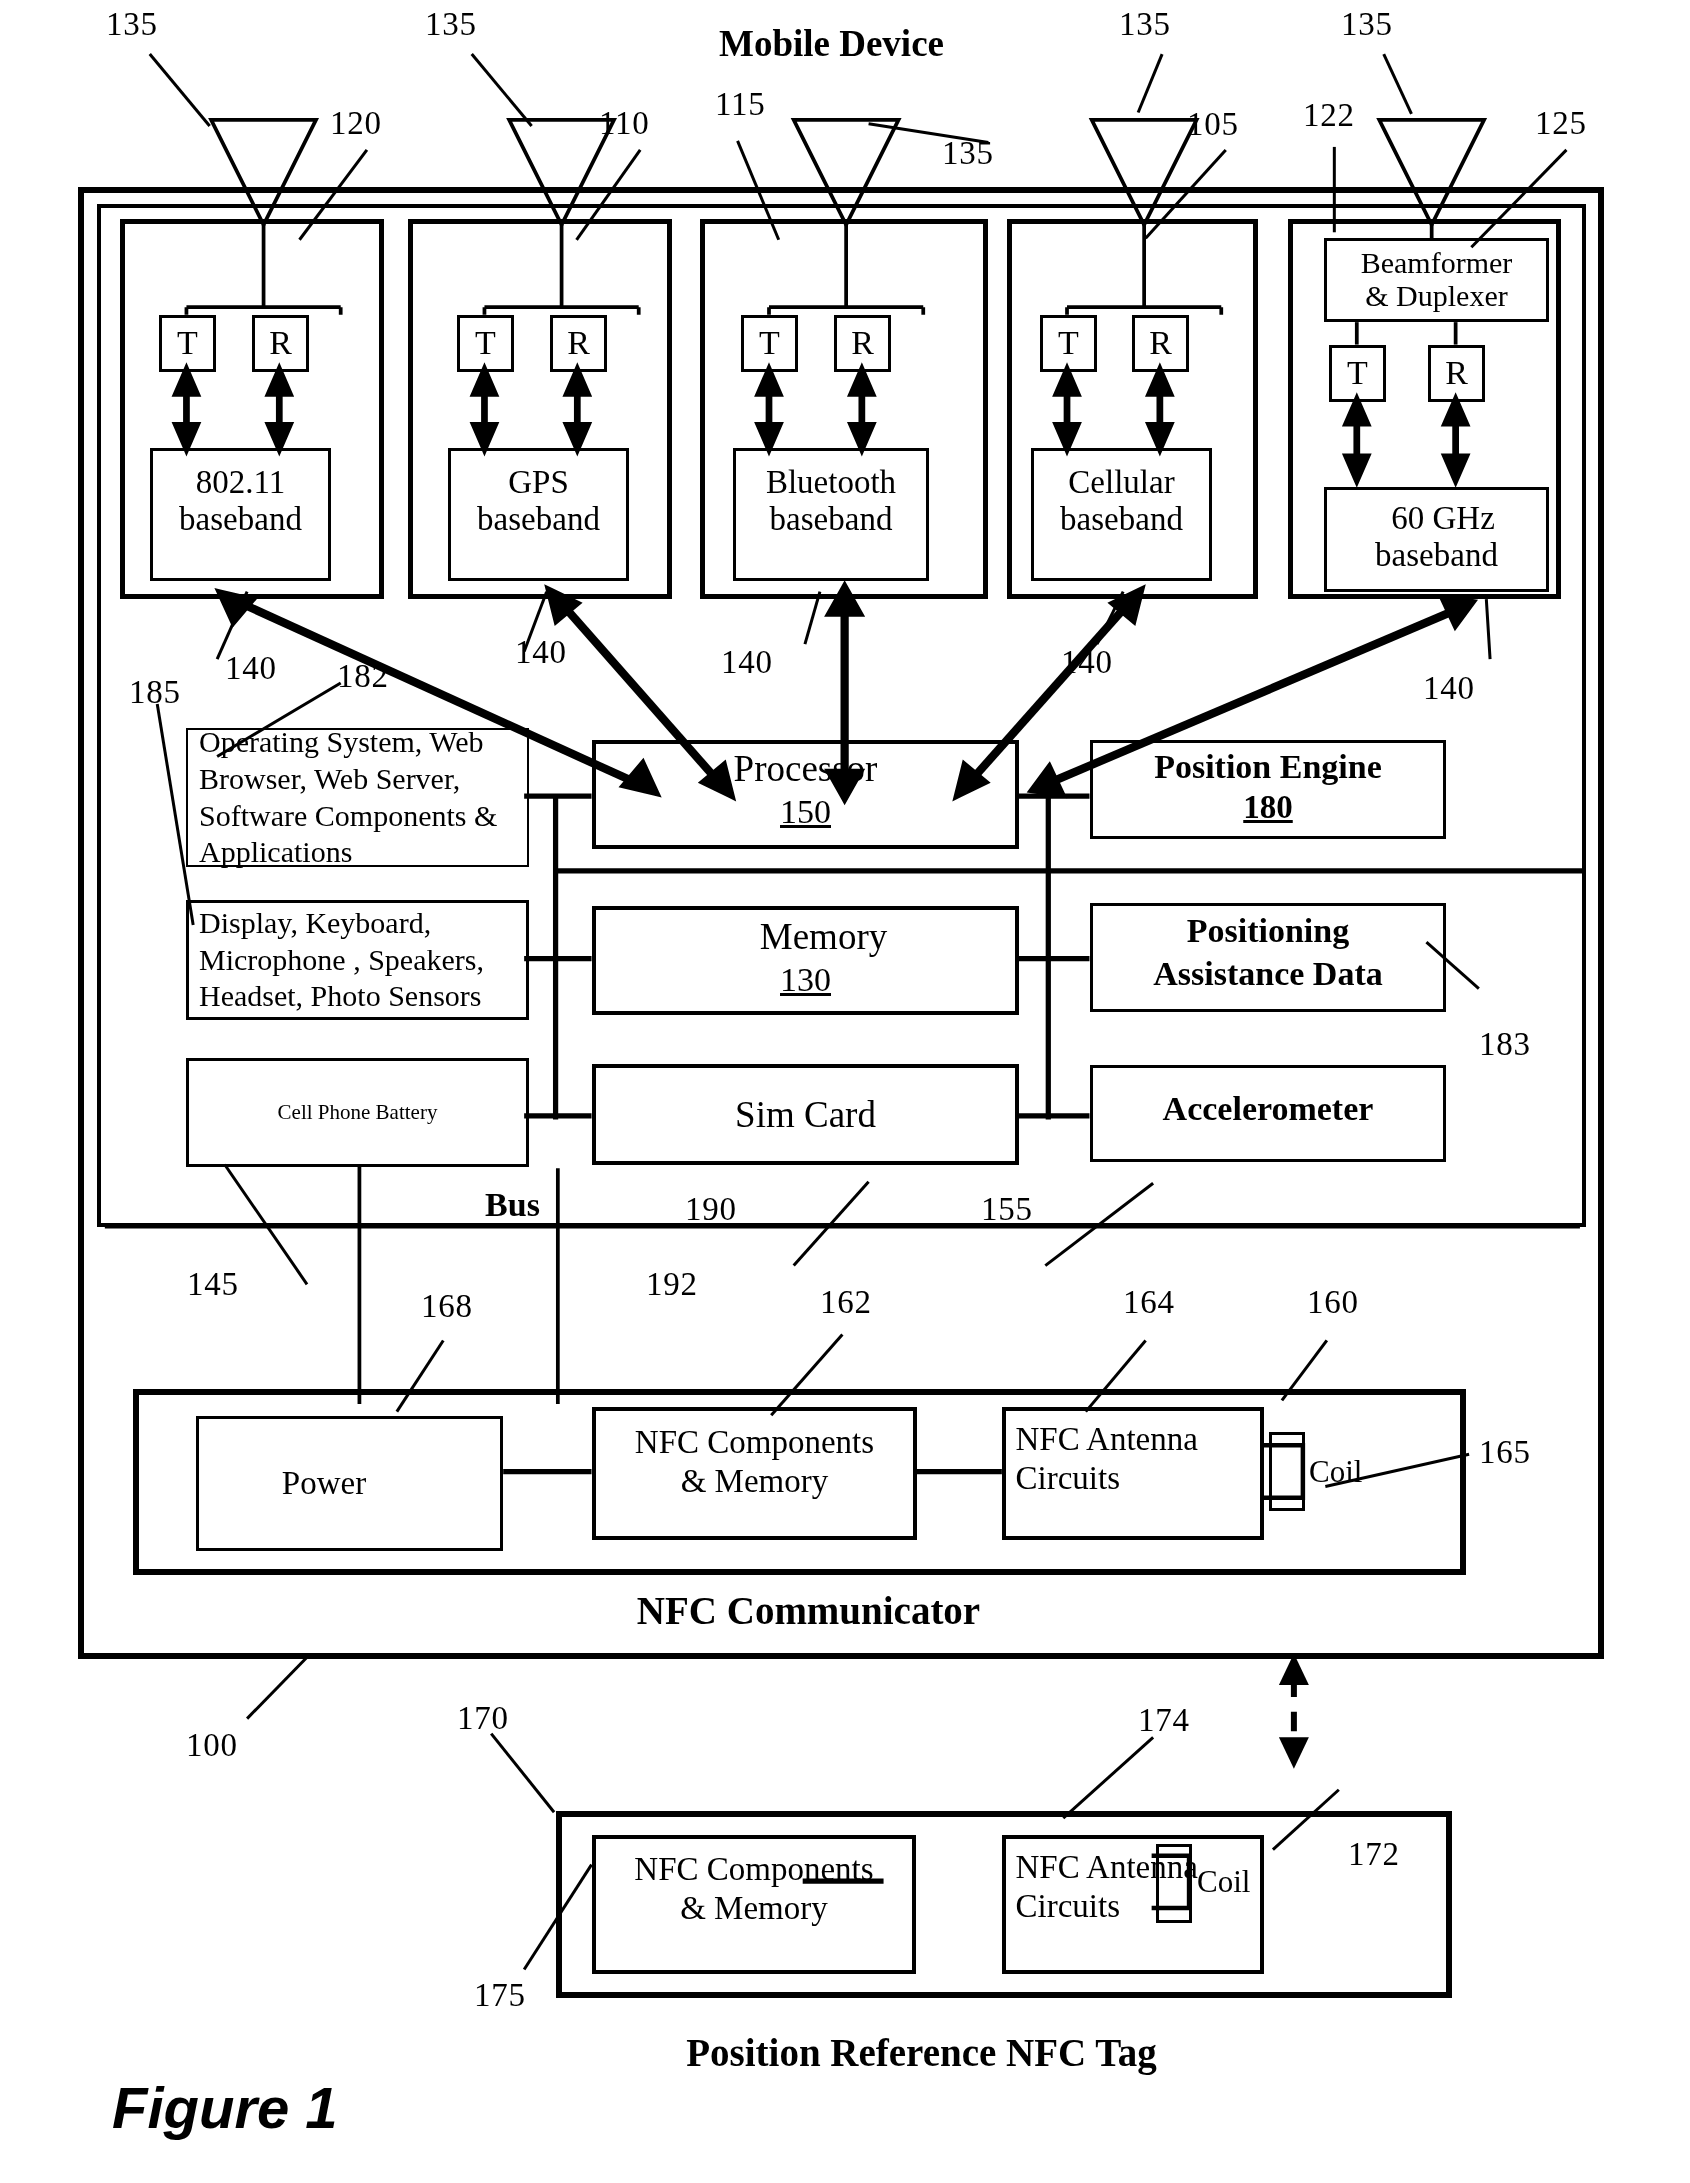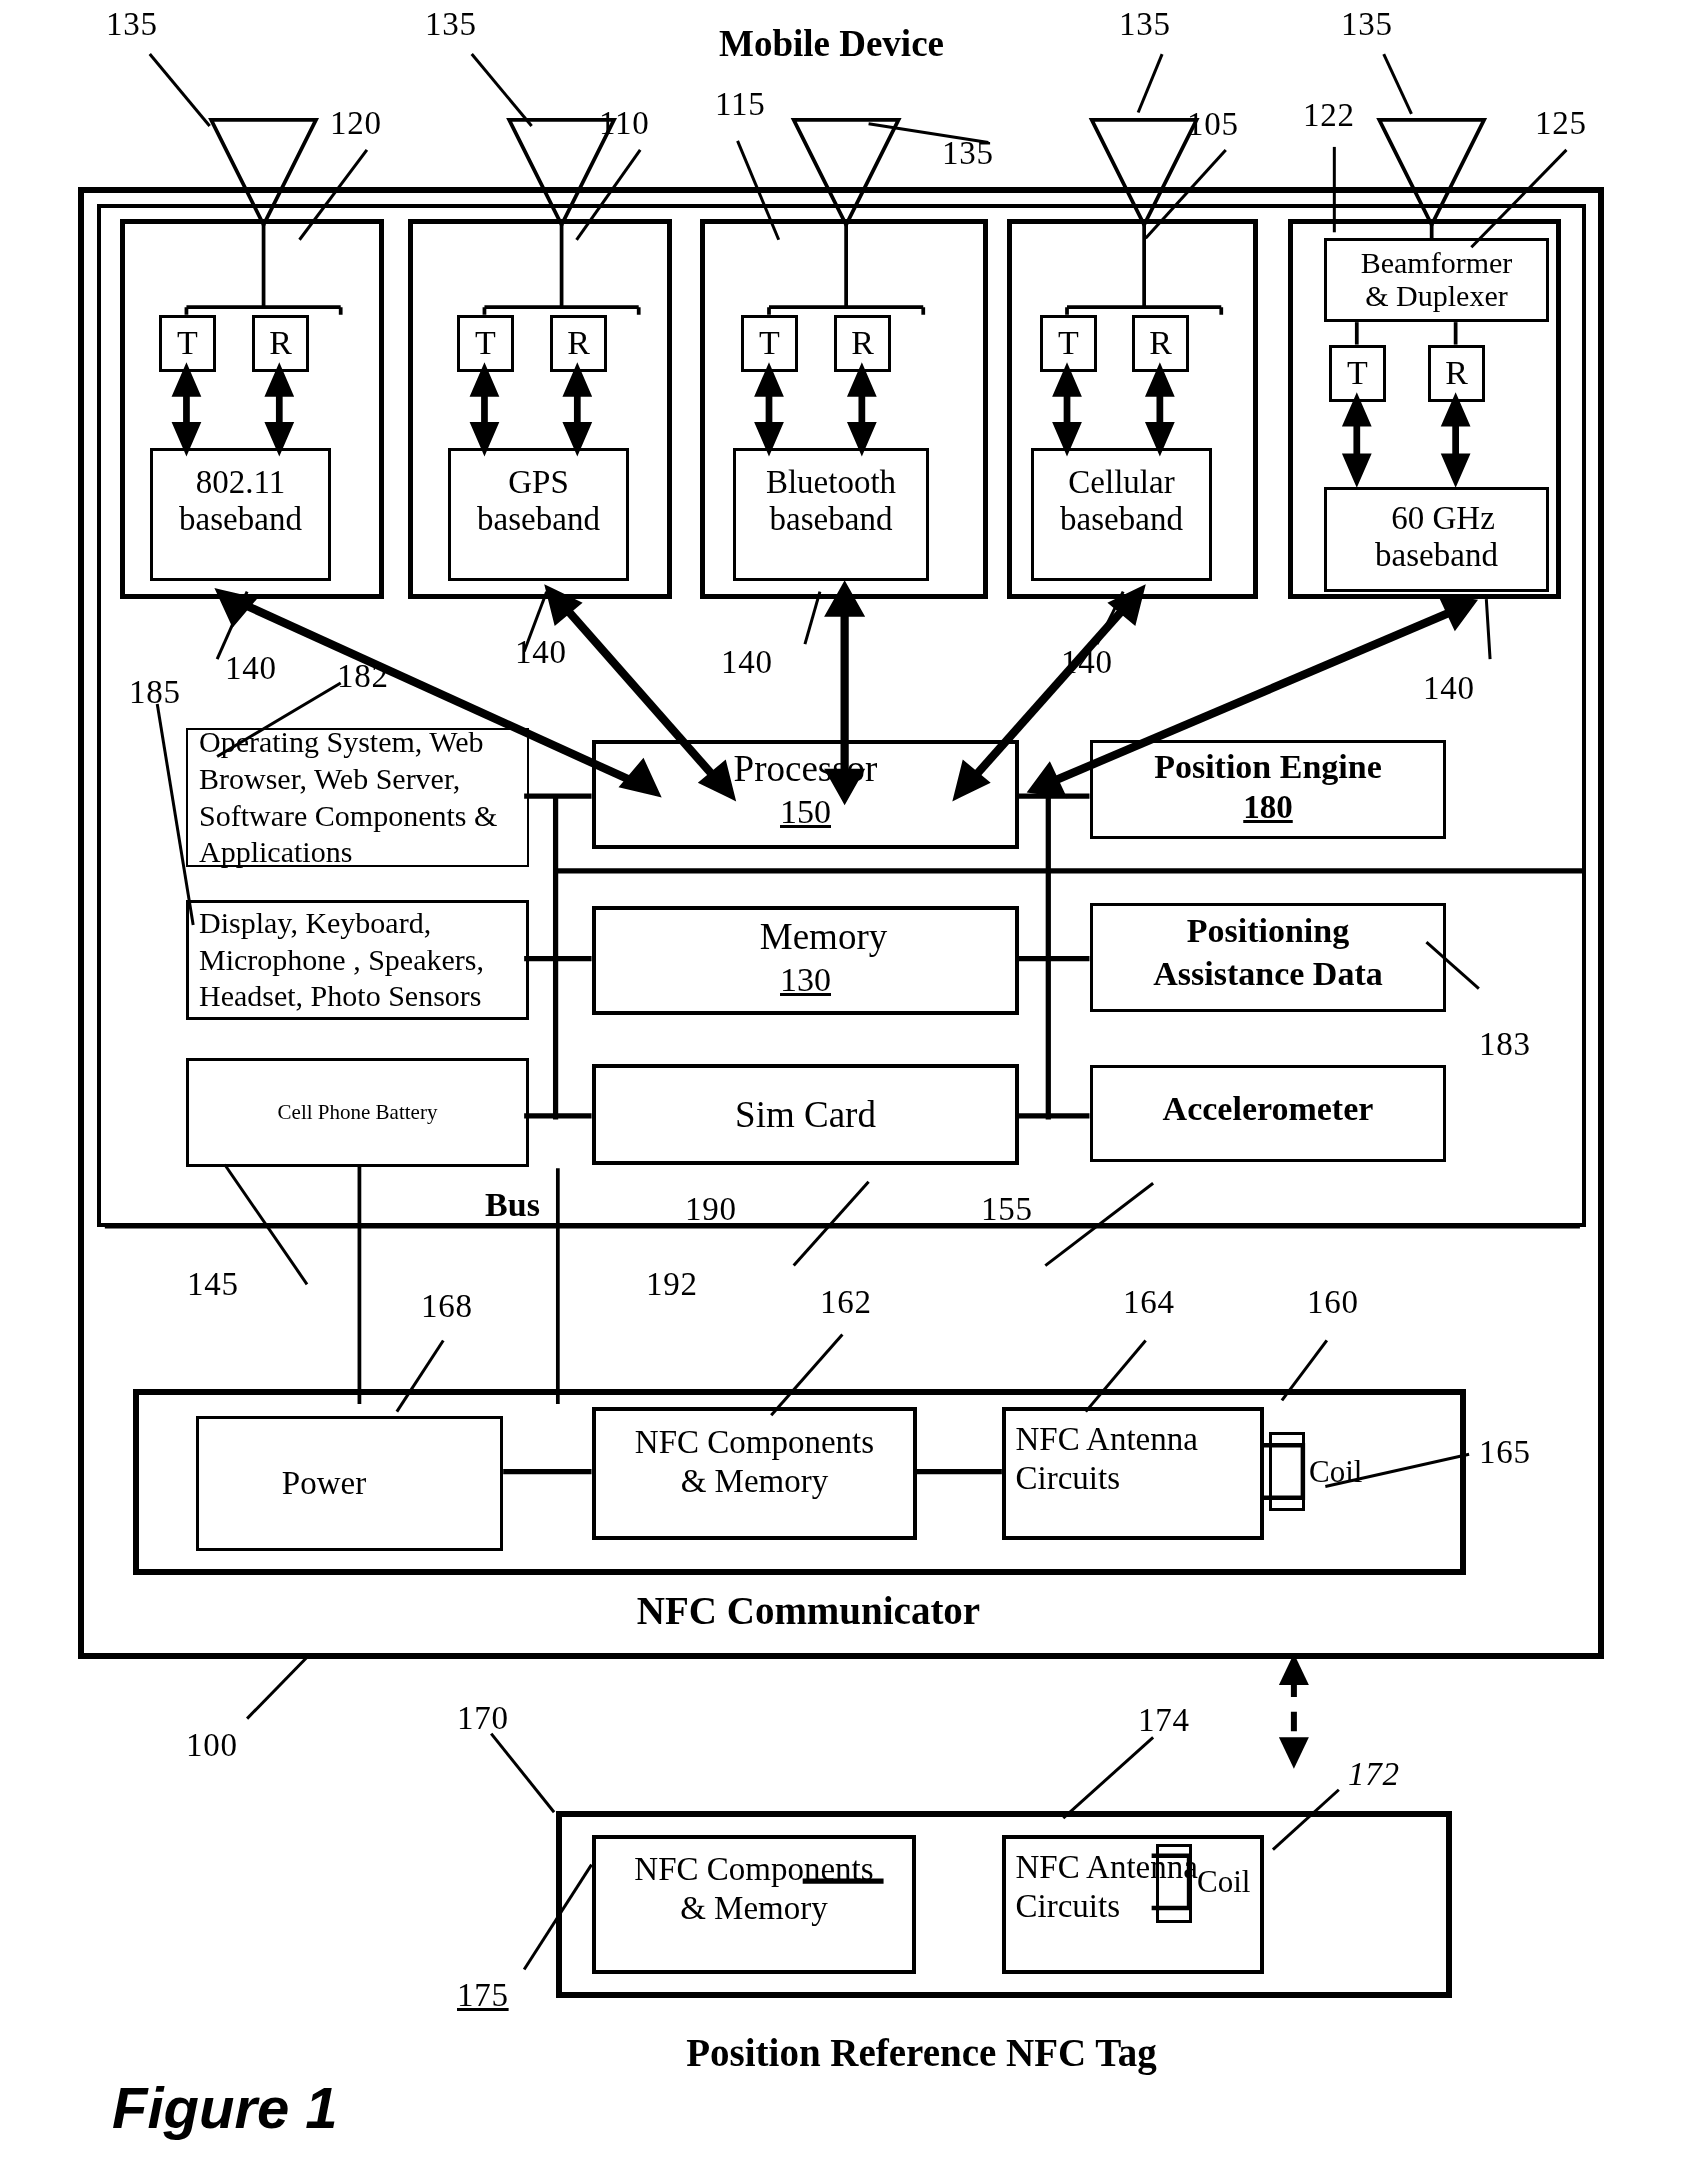--- a/index.html
+++ b/index.html
@@ -330,22 +330,22 @@
 
 <div class="box" style="left:1269px;top:1432px;width:36px;height:79px;border:3.7px solid #000;"></div>
 <div class="txt" style="left:1309px;top:1453px;width:90px;height:39px;font-size:31px;text-align:left;justify-content:flex-start;">Coil</div>
 
 <div class="txt bold" style="left:584px;top:1588px;width:449px;height:45px;font-size:39px;text-align:center;">NFC Communicator</div>
 
 <div class="ref" style="left:186px;top:1727px;">100</div>
 
 <div class="ref" style="left:457px;top:1700px;">170</div>
 <div class="ref" style="left:1138px;top:1702px;">174</div>
-<div class="ref" style="left:1348px;top:1756px;font-style:italic;">172</div>
-<div class="ref" style="left:457px;top:1977px;text-decoration:underline;">175</div>
+<div class="ref" style="left:1348px;top:1836px;">172</div>
+<div class="ref" style="left:474px;top:1977px;">175</div>
 
 <div class="box" style="left:556px;top:1811px;width:896px;height:187px;border:6.7px solid #000;"></div>
 
 <div class="box" style="left:592px;top:1835px;width:324px;height:139px;border:4.5px solid #000;"></div>
 <div class="txt" style="left:592px;top:1850px;width:324px;height:39px;font-size:33px;">NFC Components</div>
 <div class="txt" style="left:592px;top:1889px;width:324px;height:39px;font-size:33px;">&amp; Memory</div>
 
 <div class="box" style="left:1002px;top:1835px;width:262px;height:139px;border:4.5px solid #000;"></div>
 <div class="txt" style="left:1002px;top:1848px;width:262px;height:39px;font-size:33px;text-align:left;justify-content:flex-start;padding-left:13.5px;">NFC Antenna</div>
 <div class="txt" style="left:1002px;top:1887px;width:262px;height:39px;font-size:33px;text-align:left;justify-content:flex-start;padding-left:13.5px;">Circuits</div>

